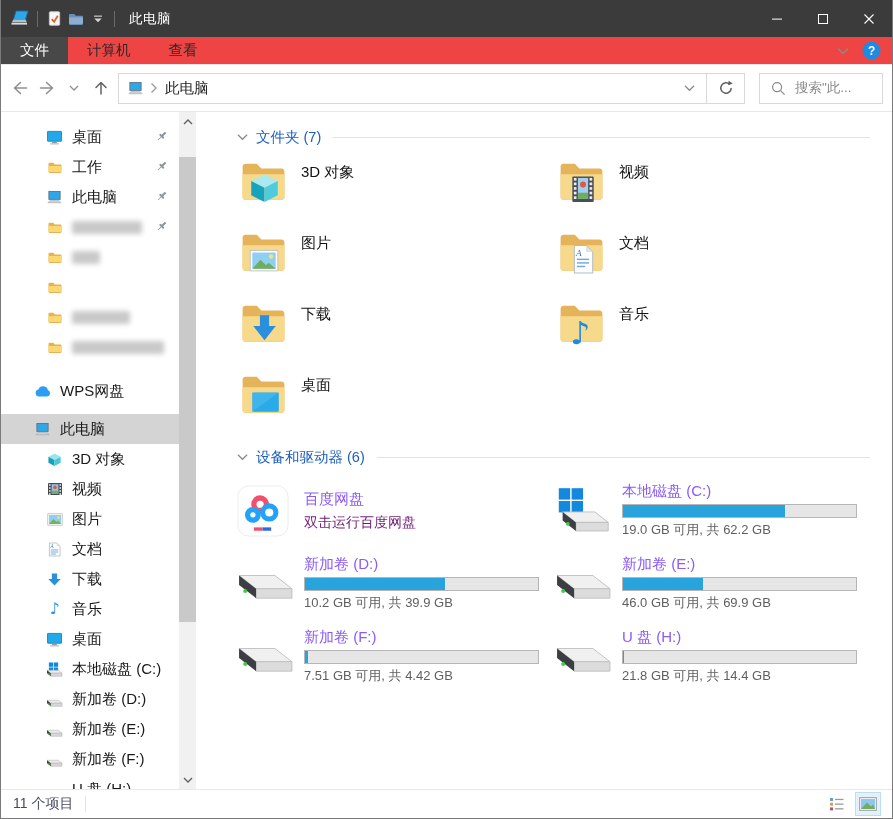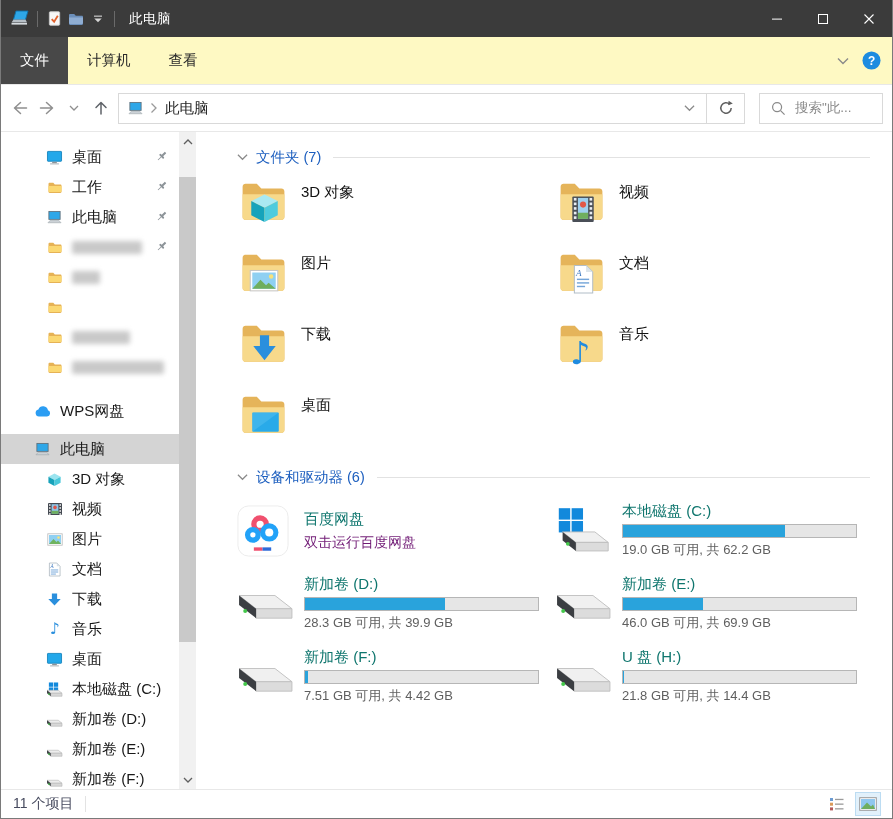--- a/index.html
+++ b/index.html
@@ -11,21 +11,21 @@
   .titlebar{height:37px;background:#3b3b3b;display:flex;align-items:center;flex:0 0 auto}
   .qat{display:flex;align-items:center;padding-left:9px}
   .qat>*{display:flex;align-items:center;justify-content:center}
   .qat-btn{width:22px;height:24px}
   .qat-sep{width:1px;height:16px;background:#6a6a6a;margin:0 5px}
   .win-title{color:#fff;font-size:13.5px;margin-left:9px;letter-spacing:.5px}
   .win-controls{margin-left:auto;display:flex;height:100%}
   .win-btn{width:46px;height:100%;display:flex;align-items:center;justify-content:center}
 
   
-  .ribbon{height:48px;background:#fef9c3;display:flex;align-items:stretch;border-bottom:1px solid #e8e8e8;flex:0 0 auto}
+  .ribbon{height:28px;background:#ef4444;display:flex;align-items:stretch;border-bottom:1px solid #e8e8e8;flex:0 0 auto}
   .tab{padding:0 19px;display:flex;align-items:center;font-size:14.5px;color:#2b2b2b}
   .tab.active{background:#484848;color:#fff}
   .ribbon-right{margin-left:auto;display:flex;align-items:center;gap:13px;padding-right:11px}
 
   
   .navrow{height:47px;display:flex;align-items:center;background:#fff;border-bottom:1px solid #e8e8e8;padding:0 9px 0 5px;flex:0 0 auto}
   .nav-btn{width:27px;height:28px;display:flex;align-items:center;justify-content:center;flex:0 0 auto}
   .addr{flex:1;height:31px;border:1px solid #d9d9d9;display:flex;align-items:center;margin-left:4px;background:#fff;min-width:0}
   .addr-icon{margin-left:8px;display:flex}
   .crumb-chev{margin-left:6px;display:flex}
@@ -56,21 +56,21 @@
   .content{flex:1;overflow:hidden;padding:14px 22px 0 41px;min-width:0}
   .sec-header{display:flex;align-items:center;height:22px}
   .sec-header.second{margin-top:8px}
   .sec-title{color:#1d5fbf;font-size:14.5px;margin-left:8px}
   .sec-line{flex:1;height:1px;background:#e2e2e2;margin-left:12px}
   .grid{display:grid;grid-template-columns:318px 318px;margin-top:6px}
   .folder-tile{height:71px;display:flex;align-items:flex-start}
   .folder-tile .lbl{margin-left:11px;margin-top:9px;font-size:15px;color:#111}
   .dev-tile{height:73px;display:flex;align-items:center}
   .dev-ic{width:67px;display:flex;align-items:center;flex:0 0 auto}
-  .dev-title{font-size:15px;color:#0f766e}
+  .dev-title{font-size:15px;color:#8b5cf6}
   .dev-bar{width:235px;height:14px;border:1px solid #b6b6b6;background:#e6e6e6;margin:3px 0 3px}
   .dev-fill{height:100%}
   .dev-cap{font-size:13px;color:#5f5f5f}
   .dev-sub{font-size:14px;color:#701a75;margin-top:5px}
 
   
   .statusbar{height:29px;border-top:1px solid #e8e8e8;display:flex;align-items:center;padding:0 12px;flex:0 0 auto}
   .status-count{font-size:14px;color:#464a5e}
   .status-sep{width:1px;height:16px;background:#e3e3e3;margin-left:12px}
   .status-right{margin-left:auto;display:flex;gap:7px;align-items:center}
@@ -656,21 +656,21 @@
                 <polygon points="20,23 58,23 58,33 20,33" fill="#dcdcdc" stroke="#c0c0c0"></polygon>
                 <polygon points="2,9 20,23 20,33 2,19" fill="#3b3e42"></polygon>
                 <circle cx="8.5" cy="25.5" r="2.1" fill="#43c84a"></circle>
               </svg>
             </span>
             <div>
               <div class="dev-title">新加卷 (D:)</div>
               <div class="dev-bar">
                 <div class="dev-fill" style="width: 59.9%; background: rgb(41, 163, 220);"></div>
               </div>
-              <div class="dev-cap">28.3 GB 可用, 共 39.9 GB</div>
+              <div class="dev-cap">10.2 GB 可用, 共 39.9 GB</div>
             </div>
           </div>
           <div class="dev-tile">
             <span class="dev-ic">
               <svg viewBox="0 0 60 36" width="57" height="34">
                 <polygon points="2,9 40,9 58,23 20,23" fill="#f0f0f0" stroke="#c0c0c0"></polygon>
                 <polygon points="20,23 58,23 58,33 20,33" fill="#dcdcdc" stroke="#c0c0c0"></polygon>
                 <polygon points="2,9 20,23 20,33 2,19" fill="#3b3e42"></polygon>
                 <circle cx="8.5" cy="25.5" r="2.1" fill="#43c84a"></circle>
               </svg>

